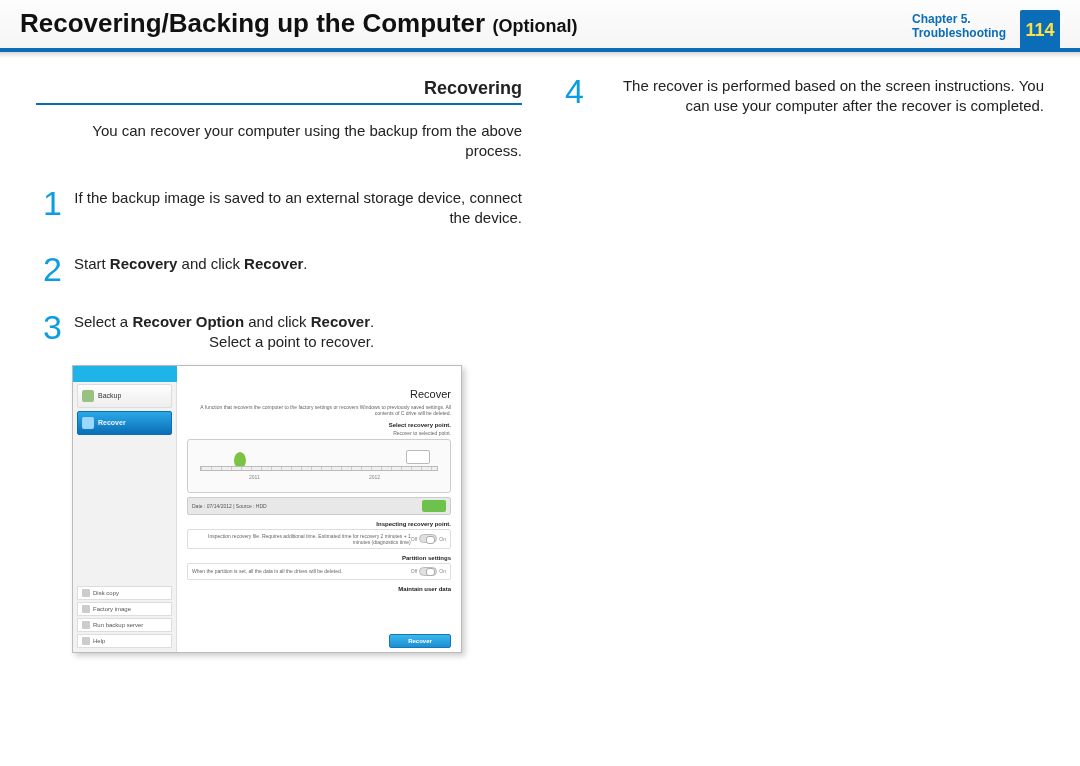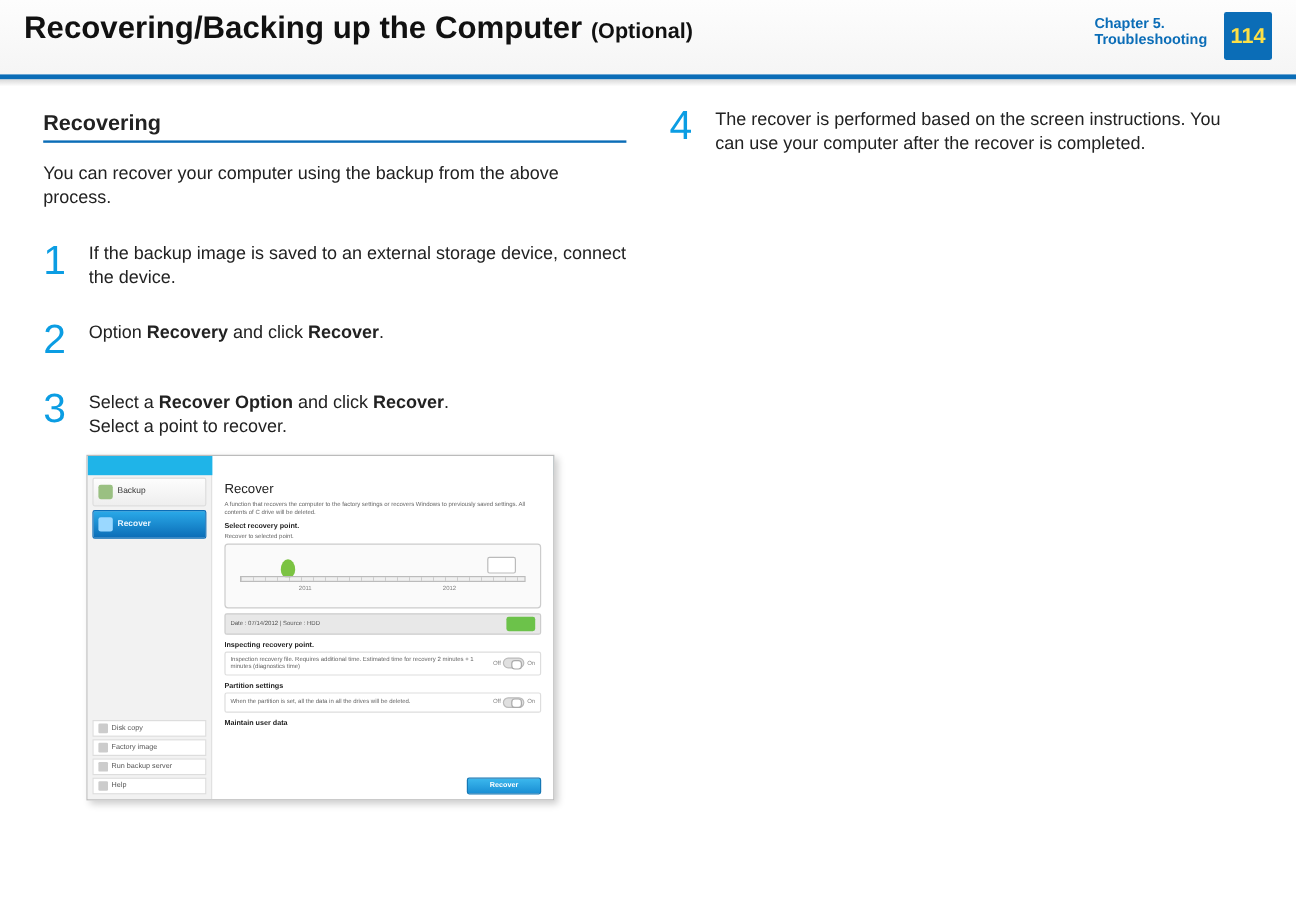--- a/index.html
+++ b/index.html
@@ -1,25 +1,25 @@
 <!DOCTYPE html>
 <html><head>
 <meta charset="utf-8">
 <style>
   * { box-sizing: border-box; margin: 0; padding: 0; }
   body { font-family: "Segoe UI", Arial, sans-serif; background: #fff; width: 1080px; height: 766px; overflow: hidden; color: #222; }
-  .header { position: relative; height: 66px; border-bottom: 4px solid #0b6db7; background: linear-gradient(#fdfdfd, #f5f5f5); padding: 8px 20px 0 20px; display: flex; justify-content: space-between; align-items: flex-start; }
+  .header { position: relative; height: 52px; border-bottom: 4px solid #0b6db7; background: linear-gradient(#fdfdfd, #f5f5f5); padding: 8px 20px 0 20px; display: flex; justify-content: space-between; align-items: flex-start; }
   .header h1 { font-size: 26px; font-weight: 800; color: #111; }
   .header h1 .opt { font-weight: 700; font-size: 18px; color: #111; }
   .chap { text-align: left; font-size: 12px; font-weight: 700; color: #0b6db7; line-height: 1.2; margin-top: 4px; margin-right: 6px;}
   .page-badge { width: 40px; height: 40px; background: #0b6db7; color: #fde047; display: flex; align-items: center; justify-content: center; font-size: 18px; font-weight: 700; border-radius: 2px; margin-top: 2px;}
   .header-right { display: flex; align-items: flex-start; gap: 8px; }
   .header-shadow { height: 6px; background: linear-gradient(#d8d8d8, #fff); }
   .columns { display: flex; padding: 20px 36px 0 36px; gap: 36px; }
-  .col { flex: 1; }
+  .col { flex: 1; text-align: right; }
   .section-title { font-size: 18px; font-weight: 700; border-bottom: 2px solid #0b6db7; padding-bottom: 4px; margin-bottom: 16px; }
   .intro { font-size: 15px; line-height: 1.35; margin-bottom: 24px; }
   .step { display: flex; gap: 12px; margin-bottom: 24px; }
   .step-num { font-size: 34px; font-weight: 300; color: #0b9de3; line-height: 1; min-width: 26px; font-family: "Segoe UI Light", "Segoe UI", Arial, sans-serif;}
   .step-body { font-size: 15px; line-height: 1.35; padding-top: 2px;}
   .step-body b { font-weight: 700; }
   .shot { width: 390px; height: 288px; border: 1px solid #bbb; box-shadow: 3px 3px 6px rgba(0,0,0,0.2); margin-left: 36px; background: #fff; display: flex; position: relative; overflow:hidden;}
   .shot-titlebar { position:absolute; top:0; left:0; right:0; height:16px; background:#1fb4e8; }
   .shot-titlebar .wbtn { position:absolute; top:2px; width:20px; height:12px; background:#e6e6e6; border:1px solid #999;}
   .shot-titlebar .wclose { right:3px; background:#d04a3a; border-color:#a03020;}
@@ -78,21 +78,21 @@
     <p class="intro">You can recover your computer using the backup from the above process.</p>
 
     <div class="step">
       <div class="step-num">1</div>
       <div class="step-body">If the backup image is saved to an external storage device, connect the device.</div>
     </div>
 
     <div class="step">
       <div class="step-num">2</div>
       <div class="step-body">
-        <span>Option </span><b>Recovery</b><span> and click </span><b>Recover</b><span>.</span>
+        <span>Start </span><b>Recovery</b><span> and click </span><b>Recover</b><span>.</span>
       </div>
     </div>
 
     <div class="step" style="margin-bottom:12px;">
       <div class="step-num">3</div>
       <div class="step-body">
         <span>Select a </span><b>Recover Option</b><span> and click </span><b>Recover</b><span>.</span><br>
         <span>Select a point to recover.</span>
       </div>
     </div>

